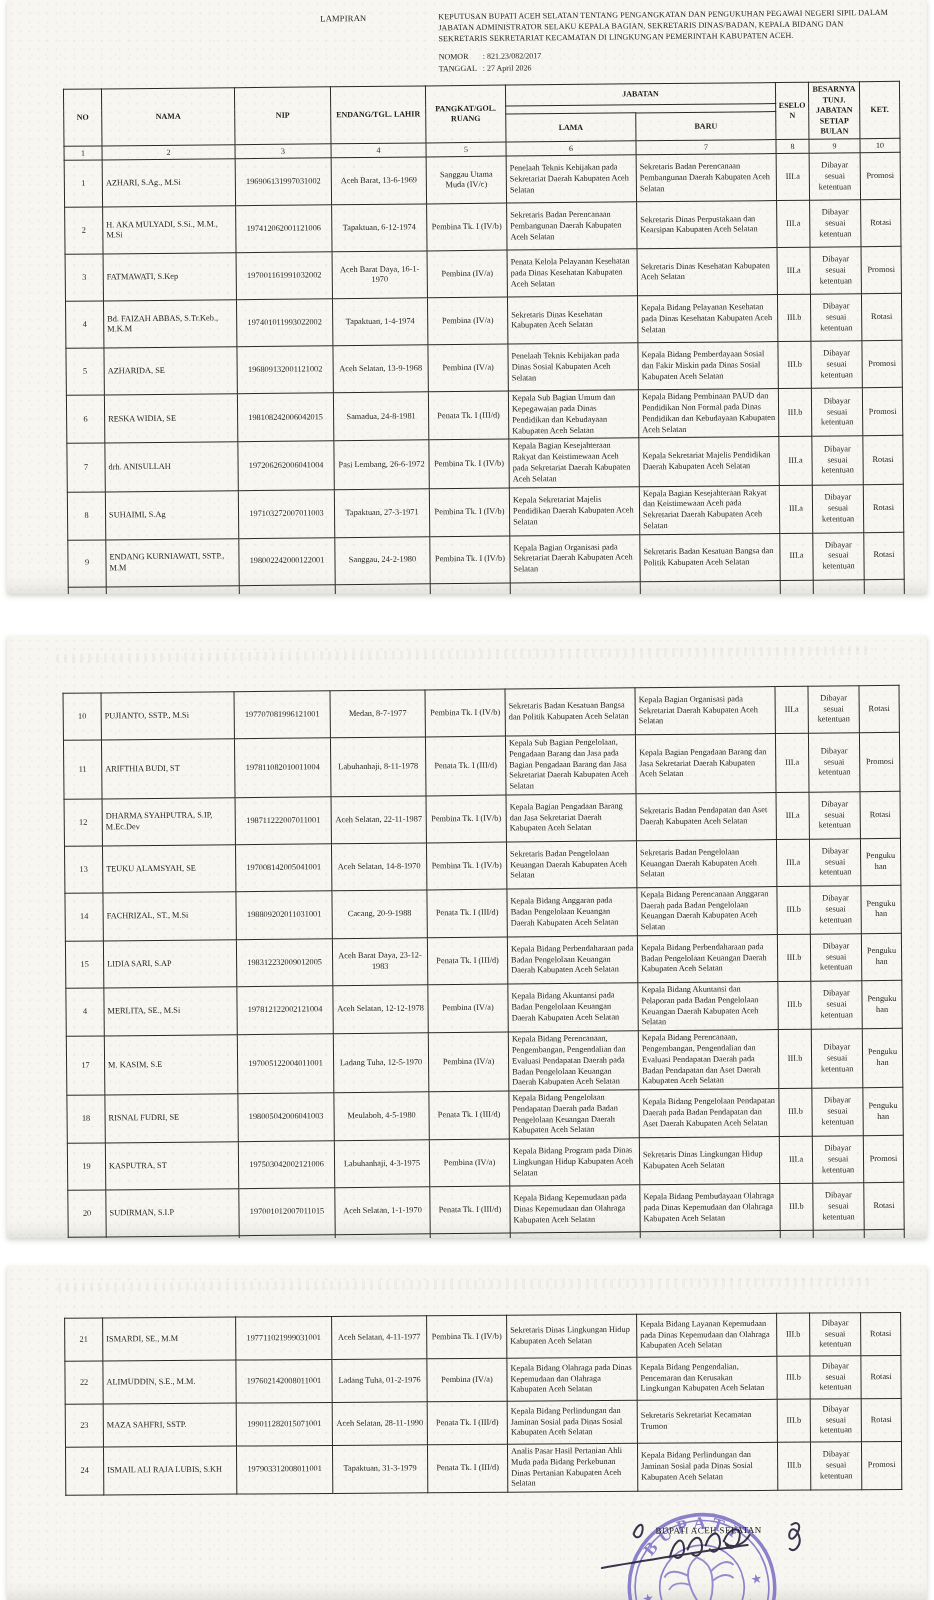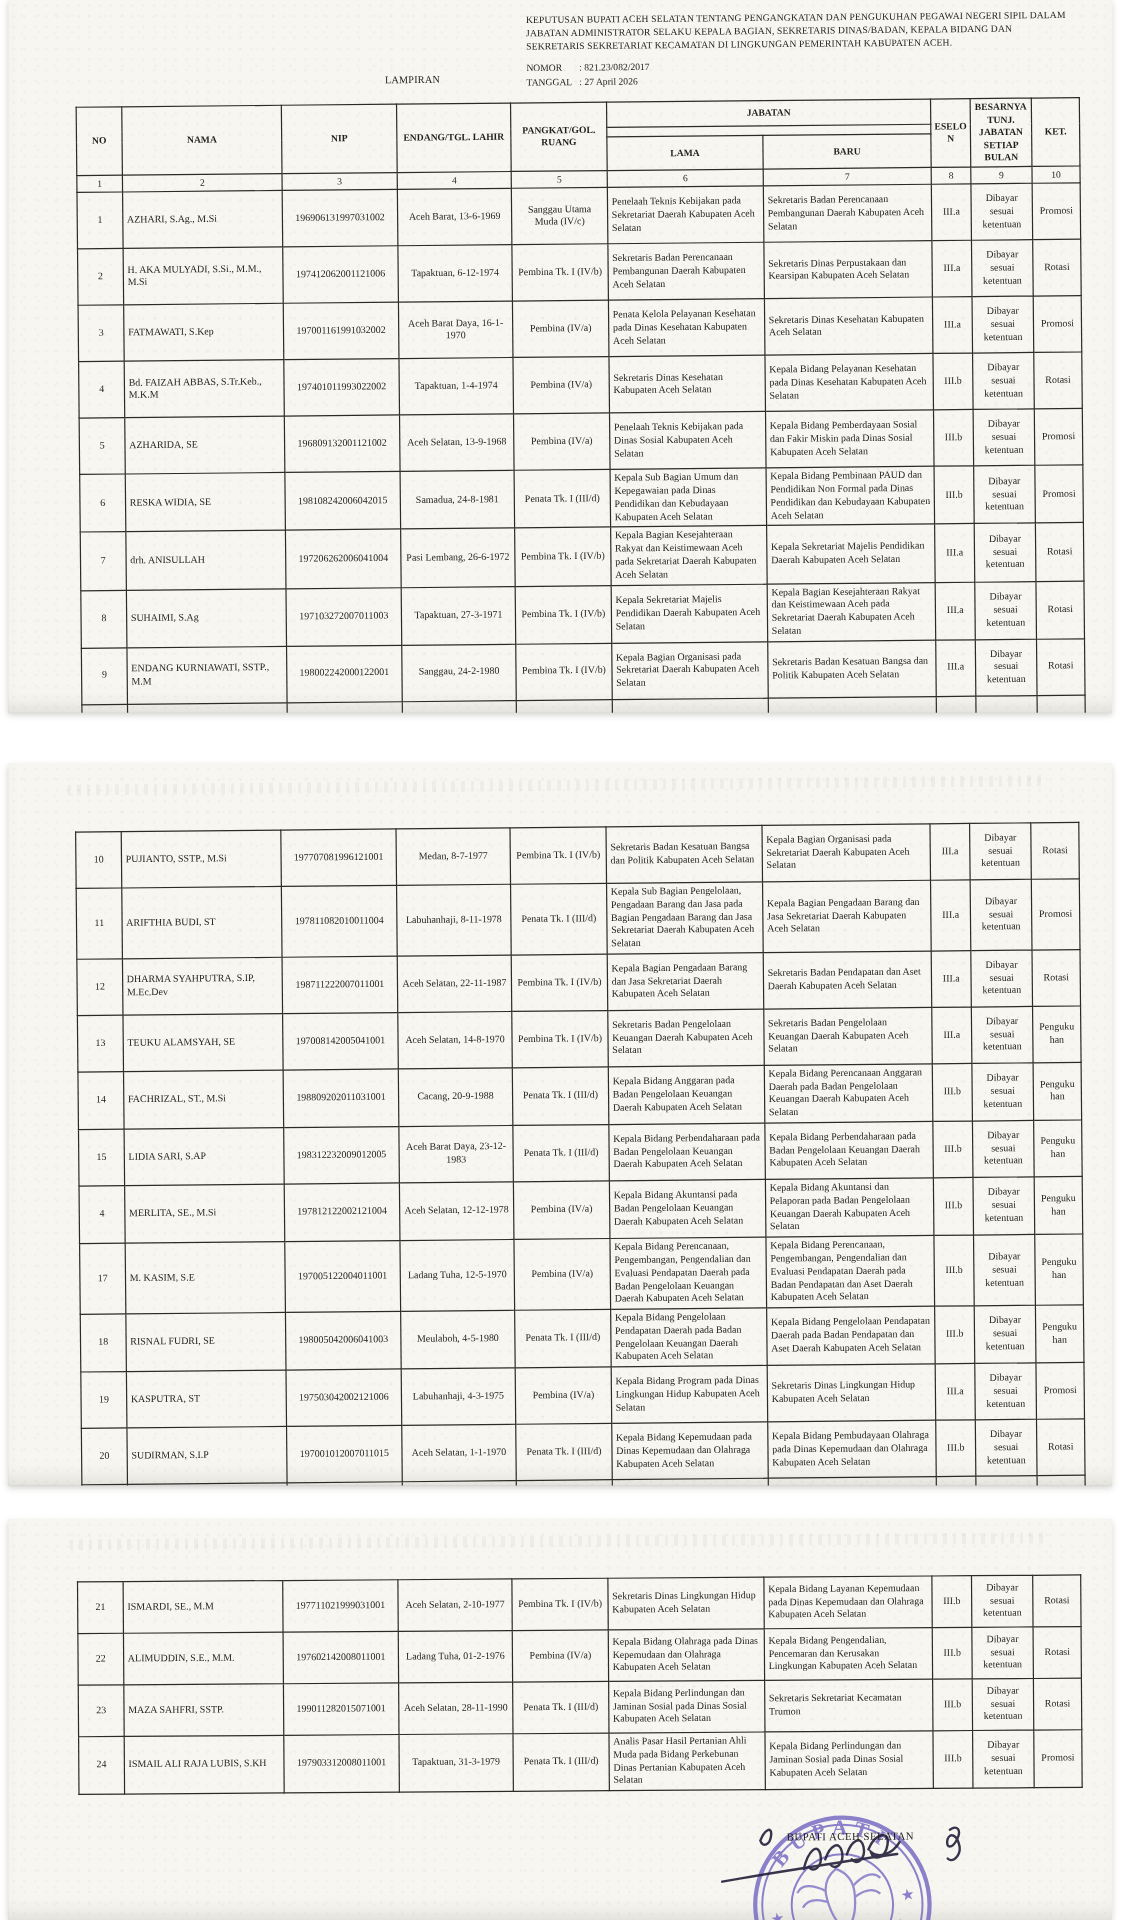--- a/index.html
+++ b/index.html
@@ -21,21 +21,21 @@
     overflow:hidden;
   }
   #page1{top:0;height:594px;}
   #page2{top:636px;height:602px;}
   #page3{top:1266px;height:334px;}
   .page-inner{transform:rotate(-0.55deg);transform-origin:50% 50%;}
   #page3 .page-inner{transform:rotate(-0.4deg);}
 
   
   .doc-header{display:flex;padding:12px 34px 0 316px;}
-  .lampiran{width:56px;font-size:8.5px;letter-spacing:.2px;flex:none;margin-top:48px;}
+  .lampiran{width:56px;font-size:8.5px;letter-spacing:.2px;flex:none;}
   .decree-wrap{flex:1;margin-left:62px;}
   .decree{font-size:8px;line-height:1.35;text-transform:uppercase;letter-spacing:.1px;}
   .decree-meta{margin-top:7px;font-size:8px;line-height:1.5;}
   .decree-meta .mrow{display:flex;}
   .decree-meta .mlabel{width:44px;flex:none;}
 
   
   table.main{
     border-collapse:collapse;table-layout:fixed;width:836px;
     margin:10px 0 0 58px;background:transparent;
@@ -443,21 +443,21 @@
           <col style="width:140px">
           <col style="width:33px">
           <col style="width:51px">
           <col style="width:40px">
       </colgroup>
       <tbody>
           <tr>
             <td>21</td>
             <td class="left">ISMARDI, SE., M.M</td>
             <td>197711021999031001</td>
-            <td>Aceh Selatan, 2-10-1977</td>
+            <td>Aceh Selatan, 4-11-1977</td>
             <td>Pembina Tk. I (IV/b)</td>
             <td class="left">Sekretaris Dinas Lingkungan Hidup Kabupaten Aceh Selatan</td>
             <td class="left">Kepala Bidang Layanan Kepemudaan pada Dinas Kepemudaan dan Olahraga Kabupaten Aceh Selatan</td>
             <td>III.b</td>
             <td>Dibayar sesuai ketentuan</td>
             <td>Rotasi</td>
           </tr>
           <tr>
             <td>22</td>
             <td class="left">ALIMUDDIN, S.E., M.M.</td>

